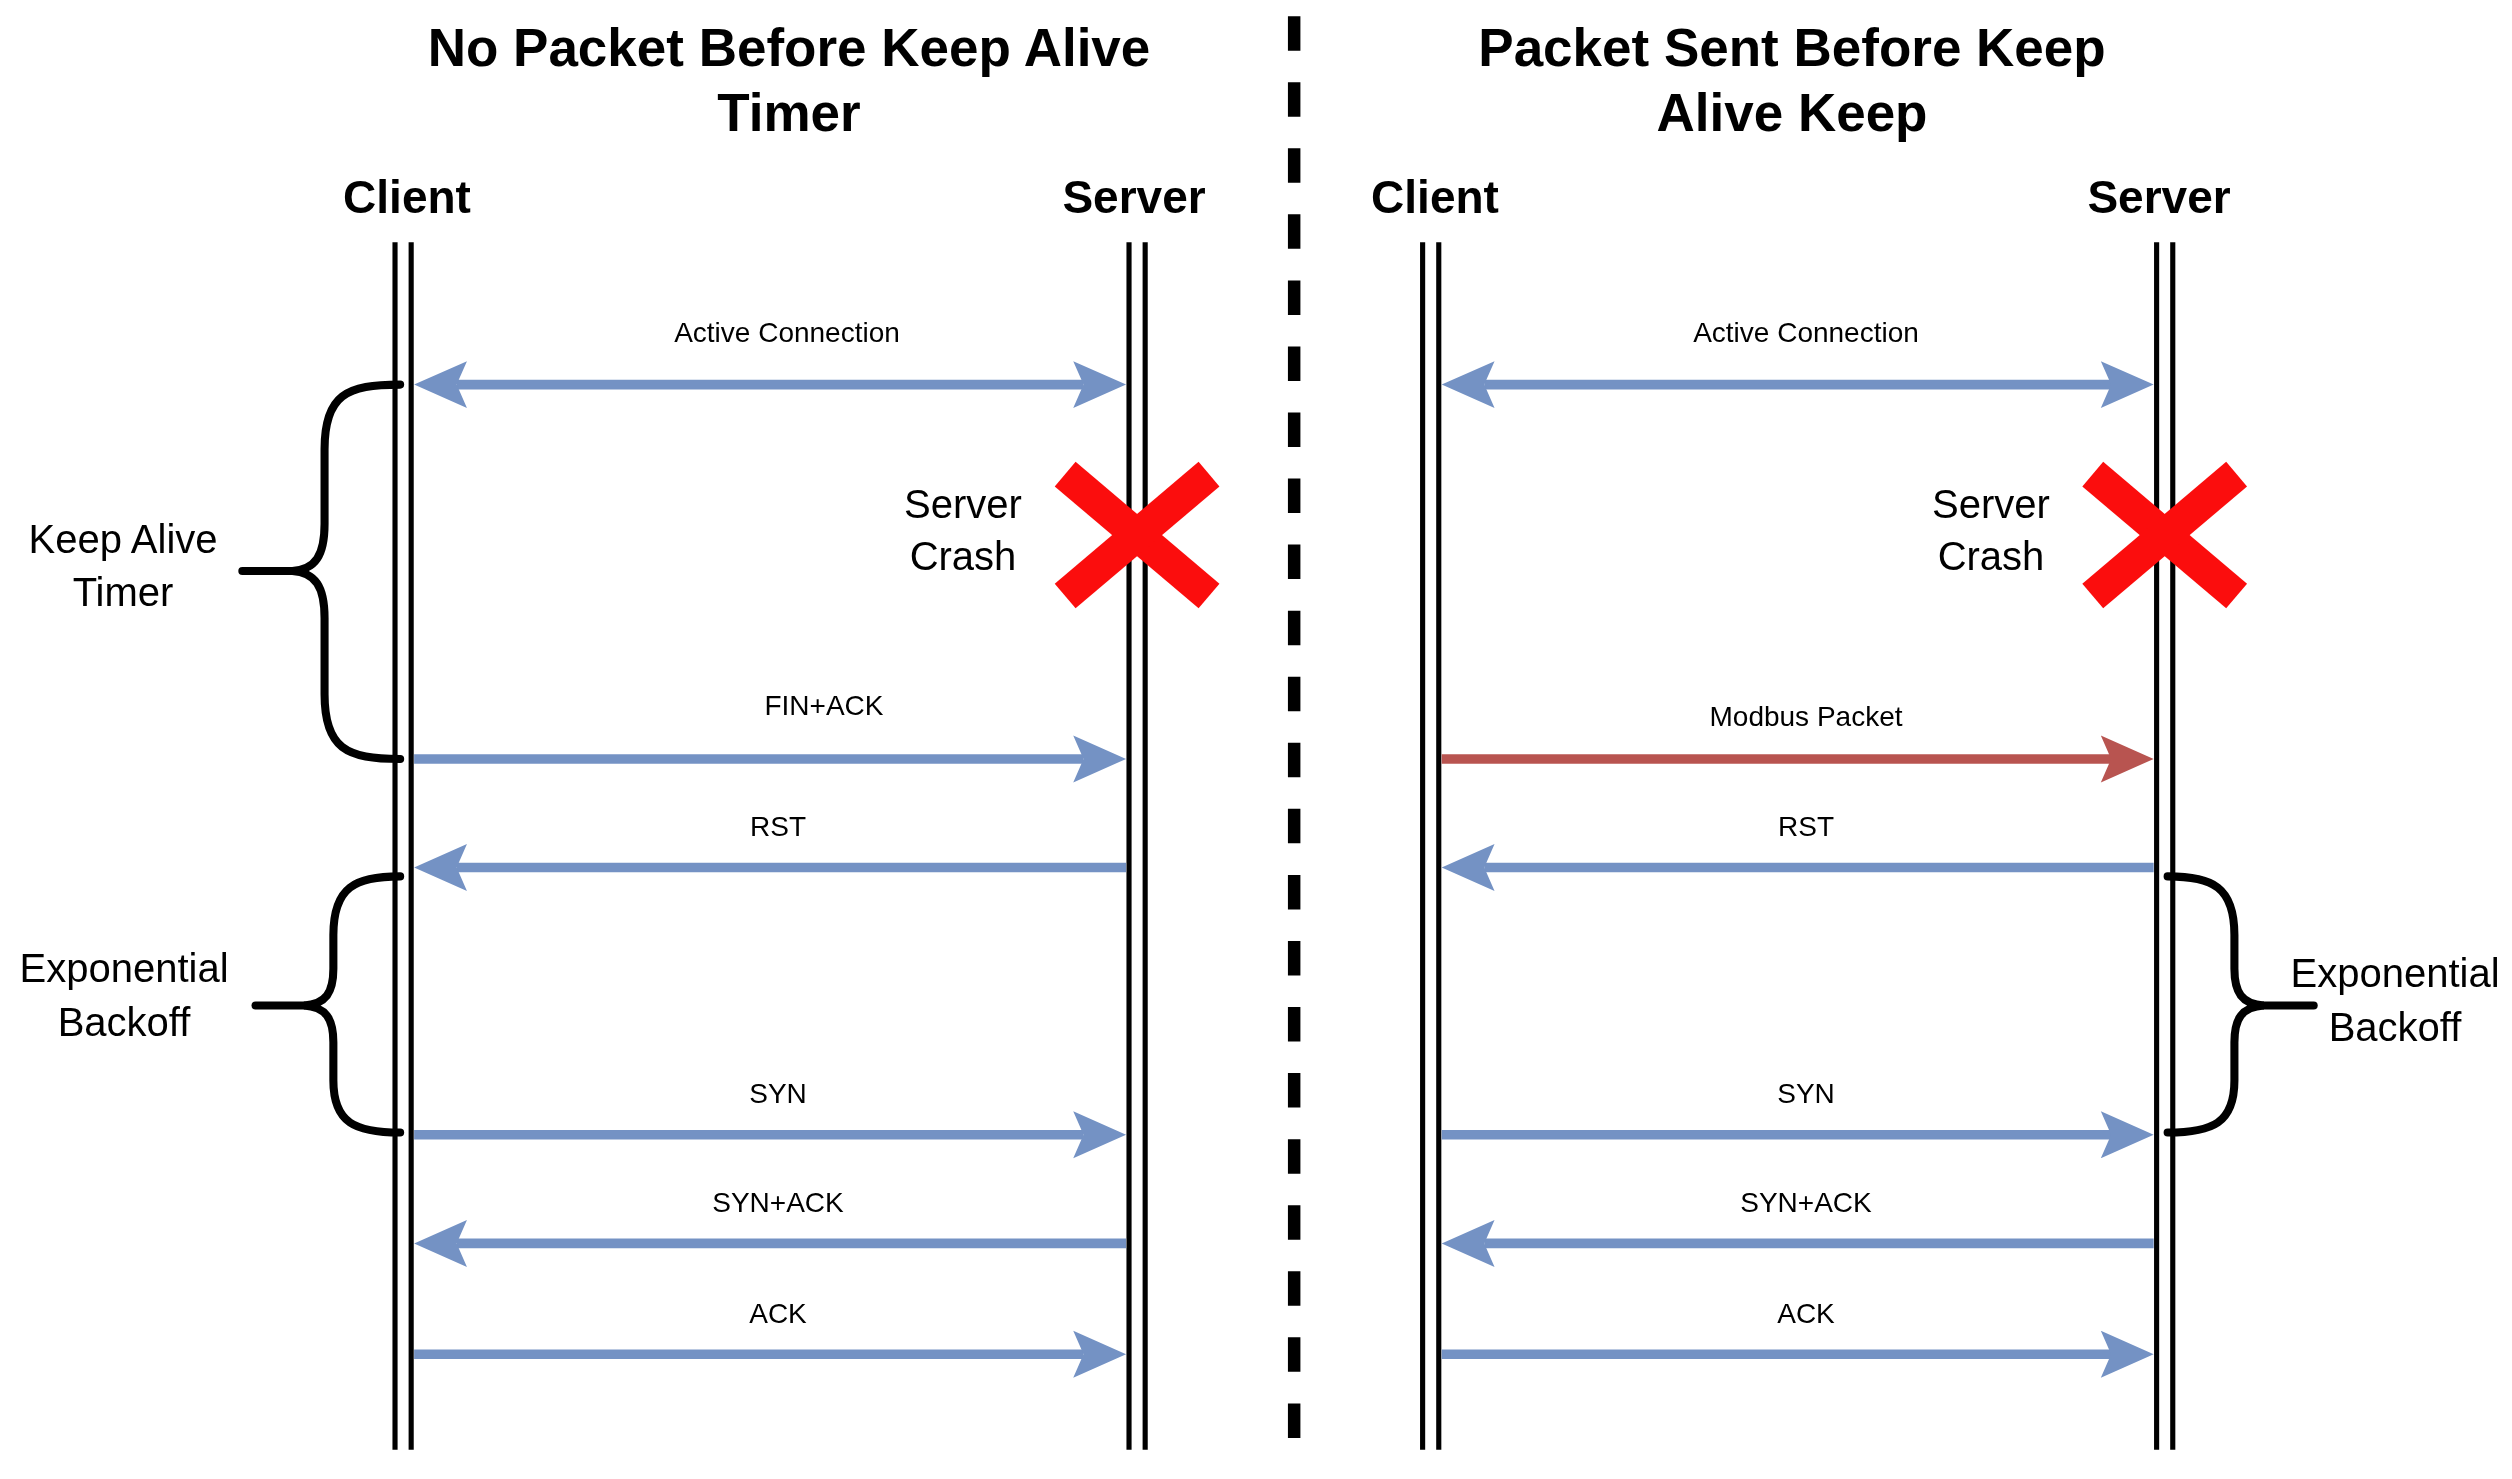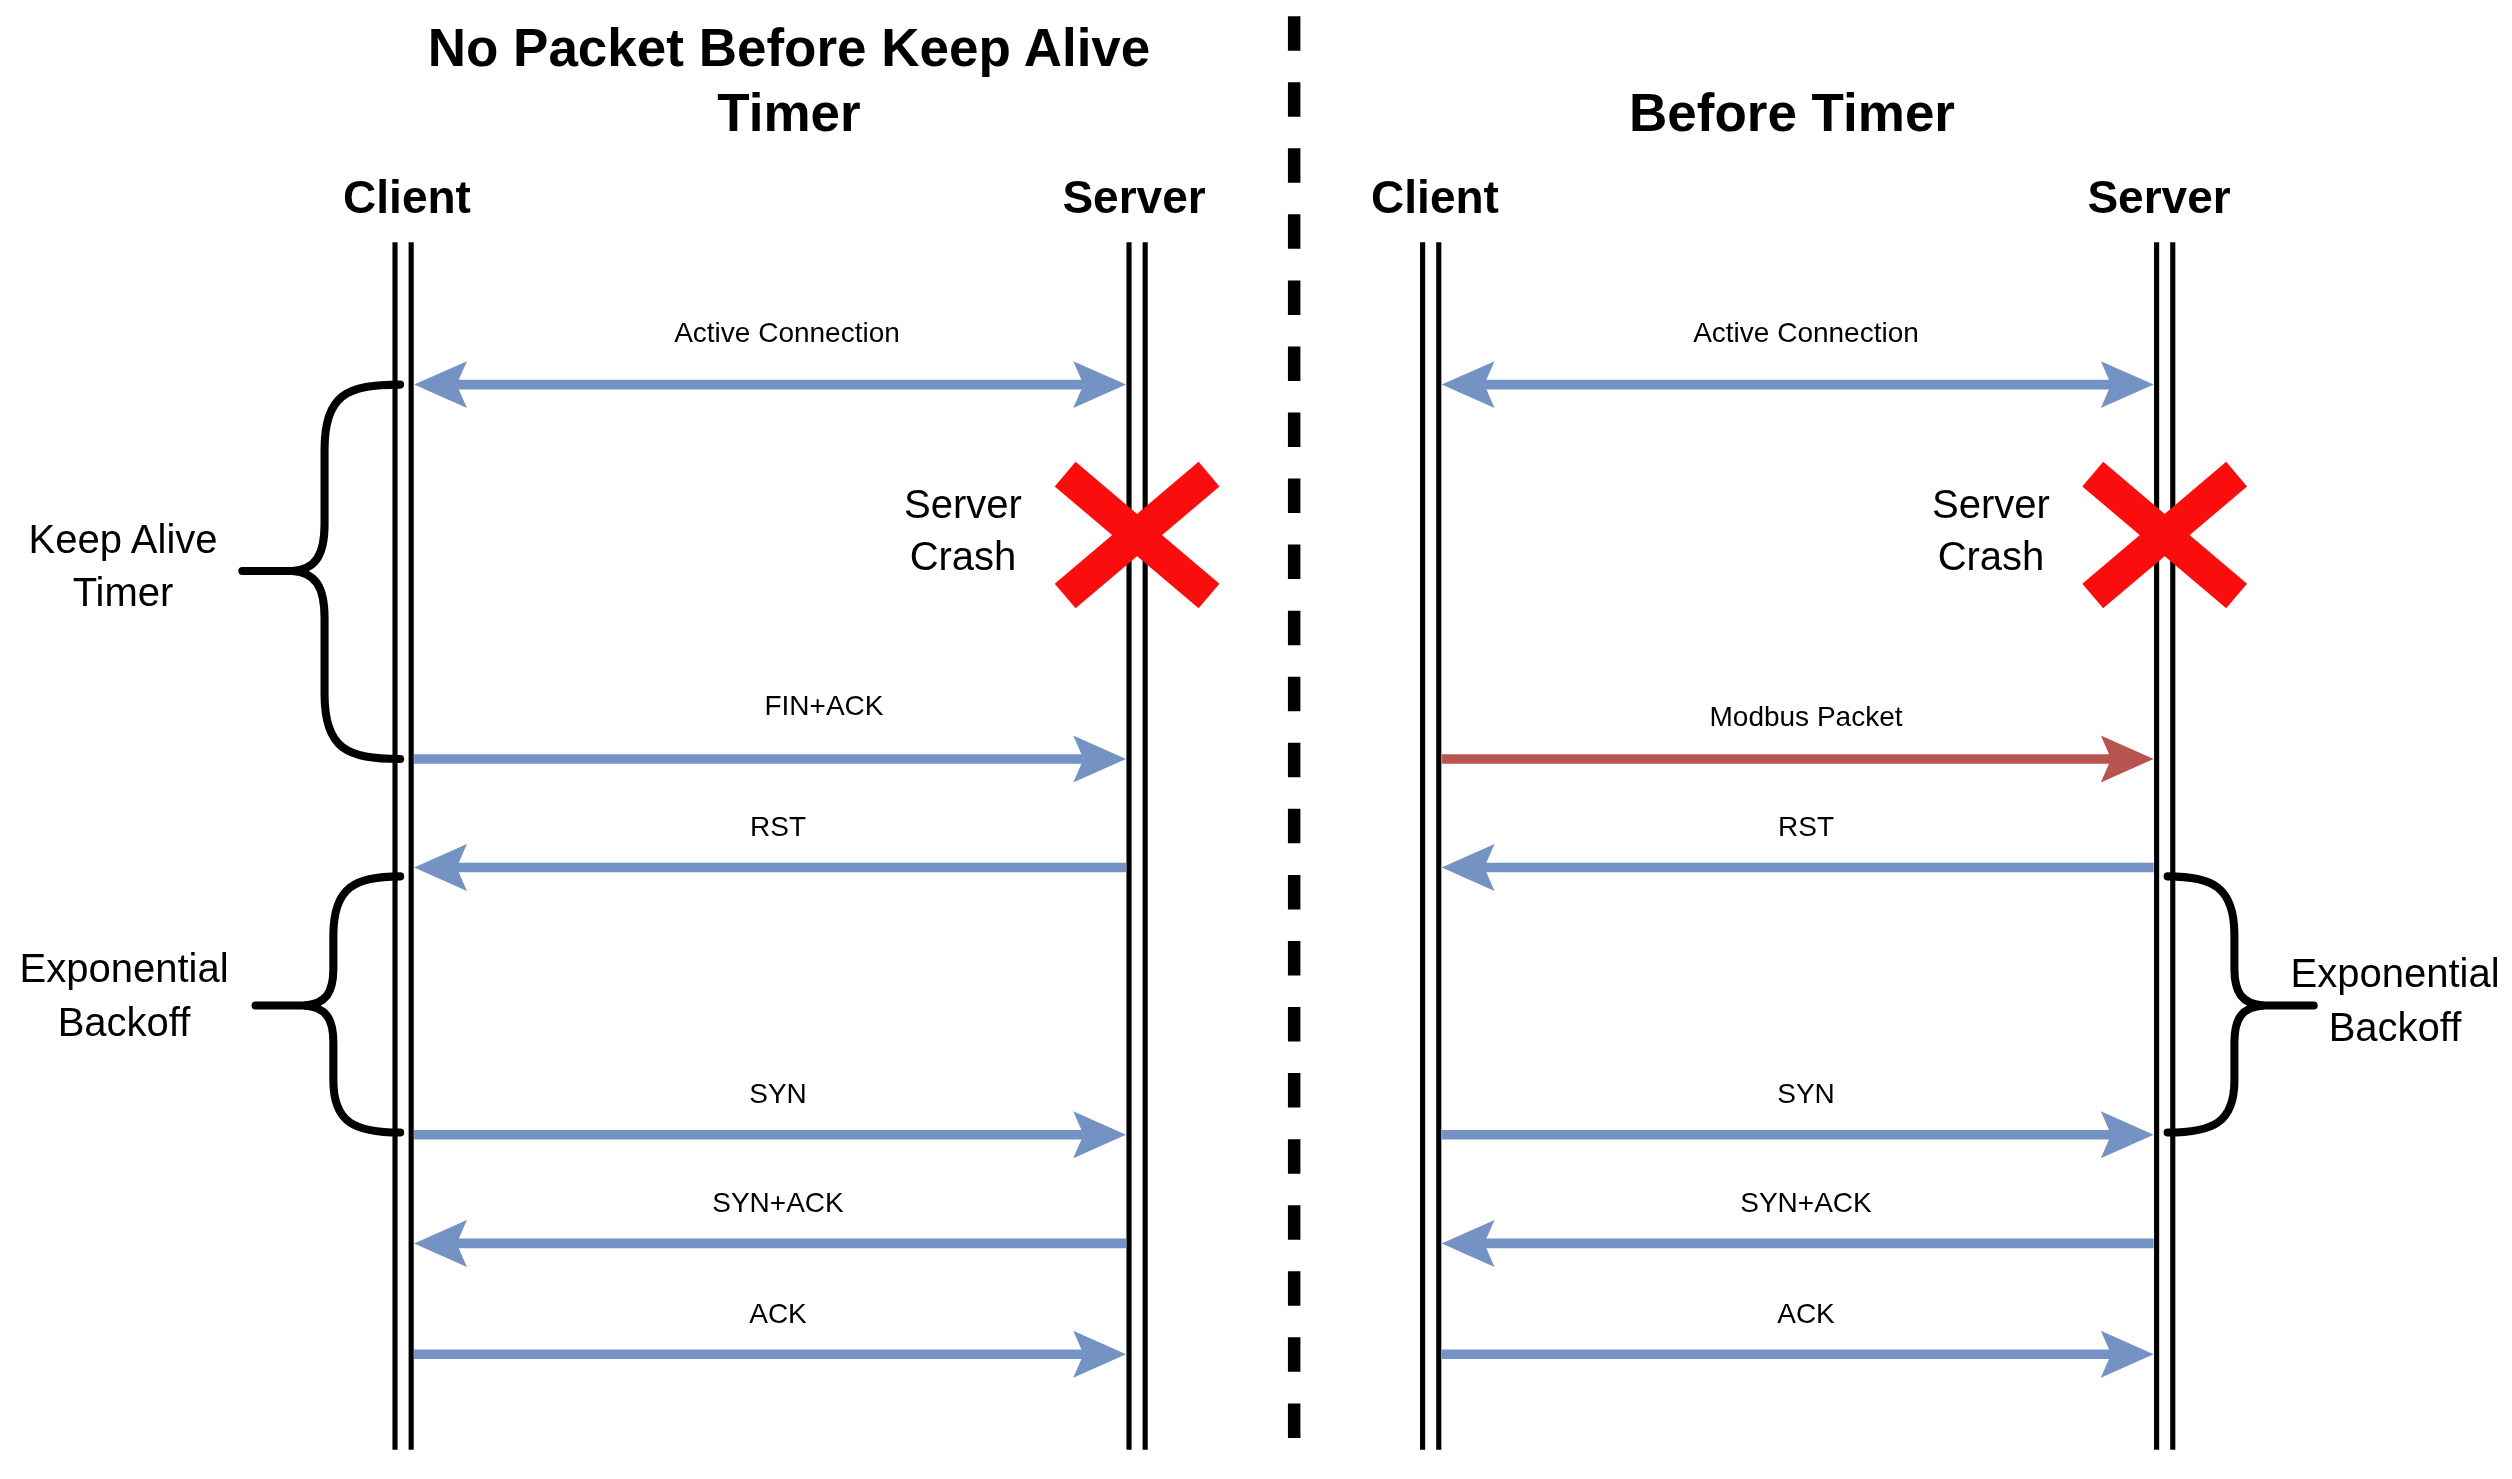--- a/index.html
+++ b/index.html
@@ -169,21 +169,22 @@
   <div class="lbl msg-line" style="left:778px; top:1094px;">SYN</div>
   <div class="lbl msg-line" style="left:778px; top:1203px;">SYN+ACK</div>
   <div class="lbl msg-line" style="left:778px; top:1314px;">ACK</div>
 
   <div class="lbl note-line" style="left:123px; top:539px;">Keep Alive</div>
   <div class="lbl note-line" style="left:123px; top:592px;">Timer</div>
 
   <div class="lbl note-line" style="left:124px; top:968px;">Exponential</div>
   <div class="lbl note-line" style="left:124px; top:1022px;">Backoff</div>
 
-  <div class="lbl title-line" style="left:1792px; top:112px;">Before Timer</div>
+  <div class="lbl title-line" style="left:1792px; top:47px;">Packet Sent Before Keep</div>
+  <div class="lbl title-line" style="left:1792px; top:112px;">Alive Keep</div>
 
   <div class="lbl actor-line" style="left:1435px; top:189px;">Client</div>
   <div class="lbl actor-line" style="left:2159px; top:189px;">Server</div>
 
   <div class="lbl msg-line" style="left:1806px; top:333px;">Active Connection</div>
 
   <div class="lbl note-line" style="left:1991px; top:504px;">Server</div>
   <div class="lbl note-line" style="left:1991px; top:556px;">Crash</div>
 
   <div class="lbl msg-line" style="left:1806px; top:717px;">Modbus Packet</div>

